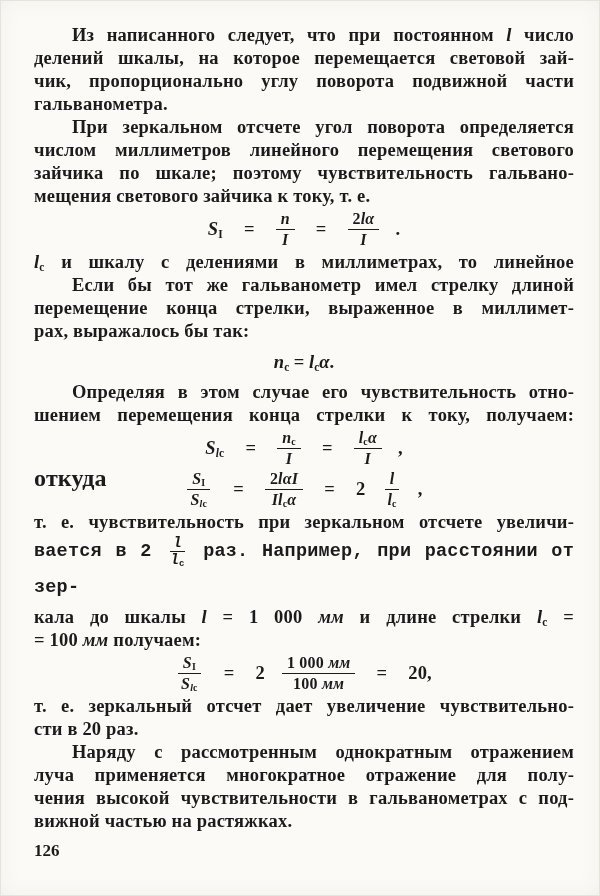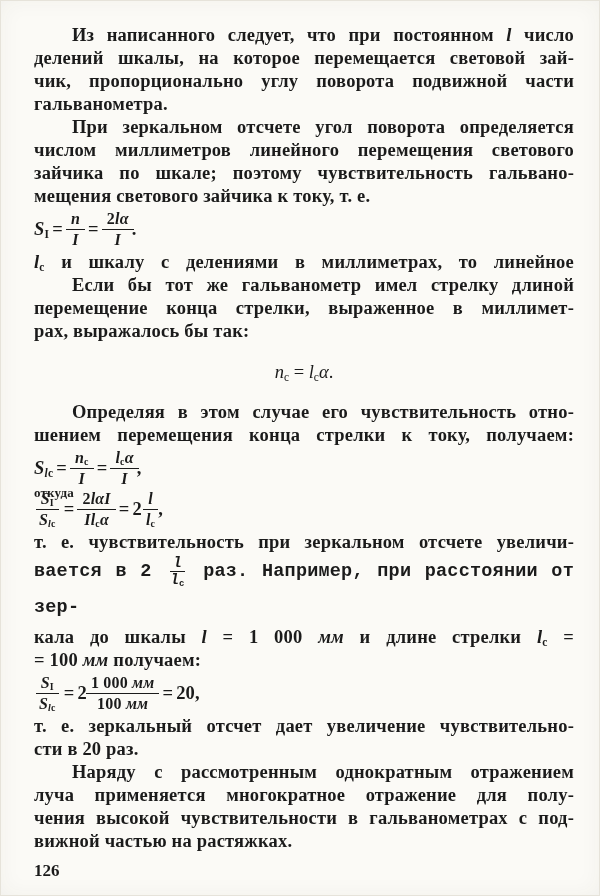--- a/index.html
+++ b/index.html
@@ -23,46 +23,46 @@
     text-align-last: justify;
     white-space: normal;
   }
   .line.ind  { text-indent: 38px; }
   .line.last { text-align-last: left; }
   .line.tall { line-height: 36px; font-family: Liberation Mono, monospace; }
   i { font-style: italic; }
   sub { font-size: 0.62em; vertical-align: -0.22em; line-height: 0; }
 
   .formula {
-    display: flex; align-items: center;
-    gap: 2px; margin: 2px 0;
+    display: flex; justify-content: center; align-items: center;
+    gap: 20px; margin: 2px 0;
     font-size: 18.5px; font-weight: bold; letter-spacing: 0.2px;
   }
   .formula .op { padding: 0 1px; }
   .frac {
     display: inline-flex; flex-direction: column; align-items: center;
     vertical-align: middle; font-size: 16px; line-height: 16px;
   }
   .frac .num { padding: 1px 5px 2px; border-bottom: 1.6px solid #1b1b1b; }
   .frac .den { padding: 2px 5px 1px; }
   .ifrac { font-size: 14.5px; line-height: 14px; margin: 0 2px; }
   .ifrac .num { padding: 0 3px 1px; }
   .ifrac .den { padding: 1px 3px 0; }
   .tail { margin-left: -4px; }
   .coef { margin-right: -3px; }
 
   .fgroup { position: relative; }
   .whence {
     position: absolute; left: 0; top: 36px;
-    font-size: 13px; font-weight: bold; letter-spacing: 0.2px;
+    font-size: 24px; font-weight: bold; letter-spacing: 0.2px;
   }
   .centerline {
     text-align: right; text-align-last: center;
-    font-size: 18.5px; font-weight: normal;
-    line-height: 26px; margin: 16px 0;
+    font-size: 18.5px; font-weight: bold;
+    line-height: 26px; margin: 6px 0;
   }
   .page-number {
     font-size: 17px; font-weight: bold;
     margin-top: 8px; padding-left: 0;
     text-align: left;
   }
 </style>
 </head>
 <body>
 

